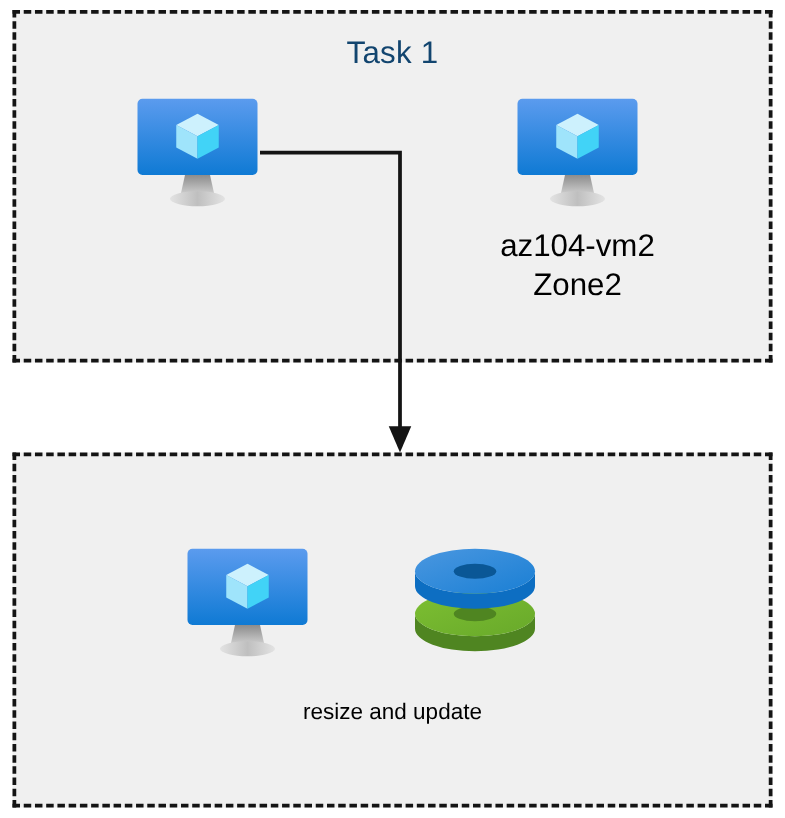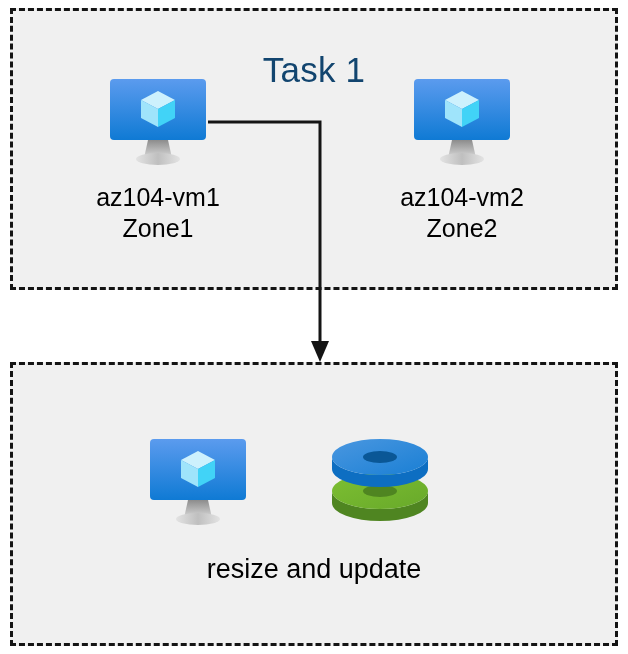--- a/index.html
+++ b/index.html
@@ -39,25 +39,24 @@
     width: 608px;
     height: 284px;
   }
 
   .task-title {
     position: absolute;
     left: 0;
     right: 0;
     text-align: center;
     color: #12456f;
-    font-size: 35px;
+    font-size: 25px;
     line-height: 32px;
     letter-spacing: 0.2px;
     white-space: nowrap;
-    margin-top: 28px;
   }
   #task1-title { top: 26px; }
   #task2-title { top: 383px; }
 
   
   .node {
     position: absolute;
     text-align: center;
   }
   #node-vm1 { left: 58px; top: 78px; width: 200px; }
@@ -71,21 +70,21 @@
     white-space: pre-line;
     margin-top: 12px;
   }
   #caption-resize {
     position: absolute;
     left: 0;
     right: 0;
     top: 552px;
     text-align: center;
     color: #000000;
-    font-size: 27px;
+    font-size: 18px;
     line-height: 34px;
   }
 
   .vm-icon {
     display: block;
     margin: 0 auto;
   }
   .disk-icon {
     position: absolute;
     left: 328px;
@@ -129,22 +128,20 @@
       </defs>
       <rect x="2" y="1" width="96" height="61" rx="4" ry="4" fill="url(#scrGrad1)"></rect>
       <path d="M40 62 L60 62 L64 80 L36 80 Z" fill="url(#standGrad1)"></path>
       <ellipse cx="50" cy="81" rx="22" ry="6" fill="url(#baseGrad1)"></ellipse>
       <g transform="translate(50,31)">
         <path d="M0 -18 L17 -9 L0 0 L-17 -9 Z" fill="#cdf1fd"></path>
         <path d="M-17 -9 L0 0 L0 18 L-17 9 Z" fill="#9fe4fb"></path>
         <path d="M17 -9 L0 0 L0 18 L17 9 Z" fill="#41d3f7"></path>
       </g>
     </svg>
-    <div class="node-label">az104-vm1
-Zone1</div>
   </div>
 
   <div class="node" id="node-vm2">
     <svg class="vm-icon" width="100" height="92" viewBox="0 0 100 92">
       <rect x="2" y="1" width="96" height="61" rx="4" ry="4" fill="url(#scrGrad1)"></rect>
       <path d="M40 62 L60 62 L64 80 L36 80 Z" fill="url(#standGrad1)"></path>
       <ellipse cx="50" cy="81" rx="22" ry="6" fill="url(#baseGrad1)"></ellipse>
       <g transform="translate(50,31)">
         <path d="M0 -18 L17 -9 L0 0 L-17 -9 Z" fill="#cdf1fd"></path>
         <path d="M-17 -9 L0 0 L0 18 L-17 9 Z" fill="#9fe4fb"></path>

